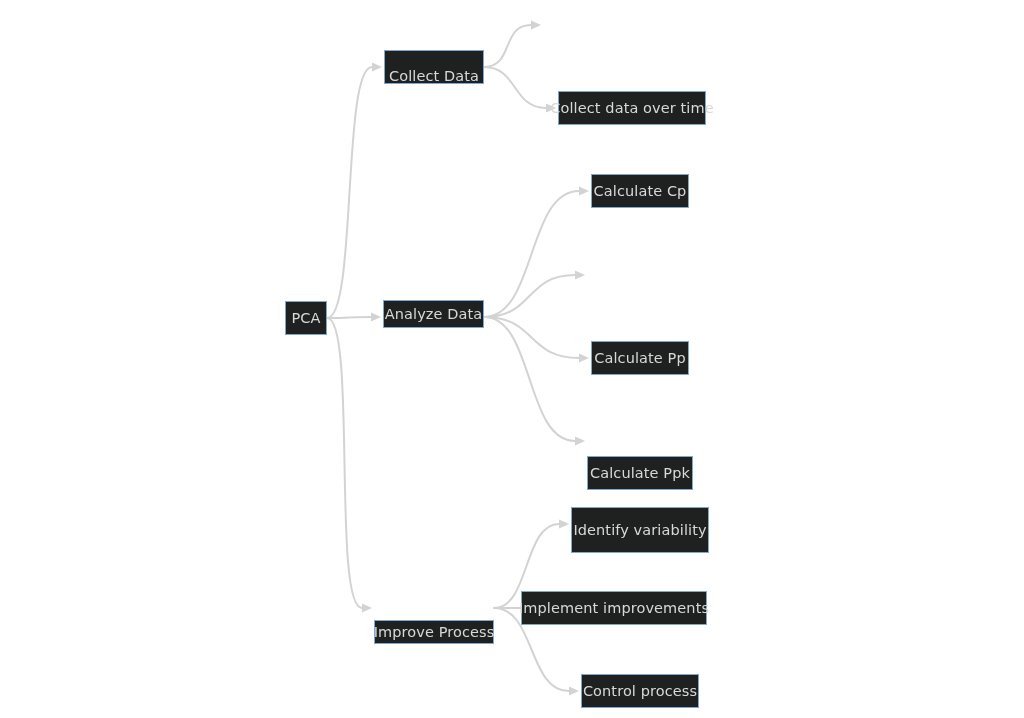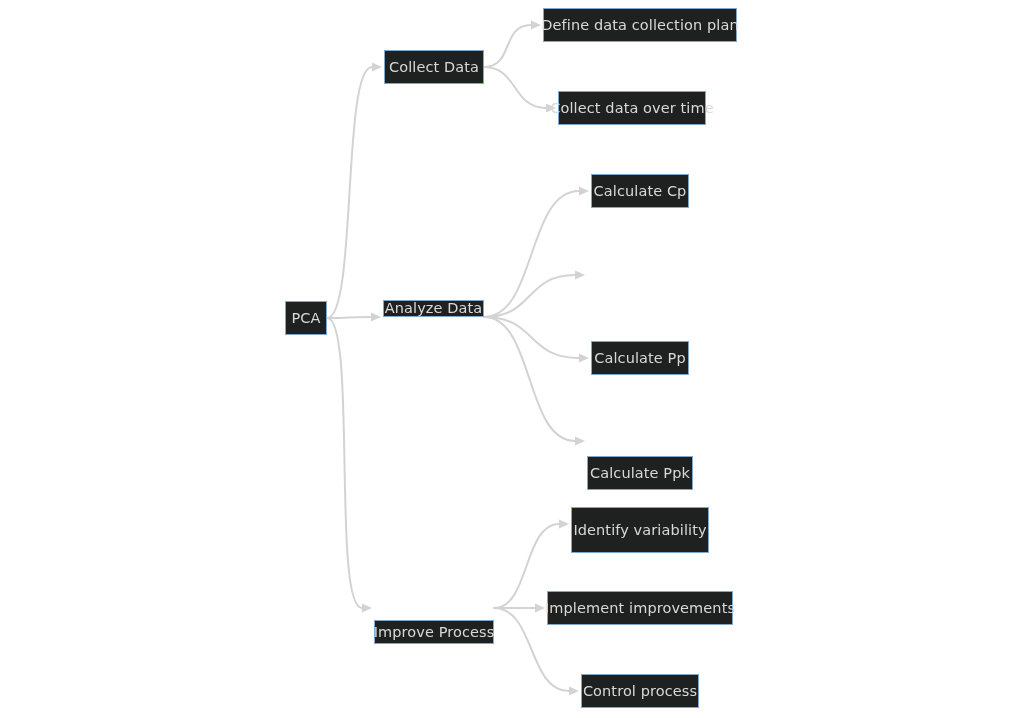--- a/index.html
+++ b/index.html
@@ -115,48 +115,45 @@
       <g>
         <path class="edge-path" d="M 494 608 C 535.25 608, 527.75 691, 569 691"></path>
         <polygon class="edge-head" points="579,691 569,686.5 569,695.5"></polygon>
       </g>
     </svg>
 
   <div id="node-layer">
       <div class="node" style="left: 285px; top: 301px; width: 42px; height: 34px;">
         <span class="node-label">PCA</span>
       </div>
-      <div class="node" style="left: 384px; top: 50px; width: 100px; height: 34px;">
+      <div class="node" style="left: 384px; top: 50px; width: 100px; height: 34px; align-items: flex-end;">
         <span class="node-label">Collect Data</span>
       </div>
-      <div class="node" style="left: 383px; top: 300px; width: 101px; height: 17px;">
+      <div class="node" style="left: 383px; top: 300px; width: 101px; height: 28px;">
         <span class="node-label">Analyze Data</span>
       </div>
       <div class="node" style="left: 374px; top: 620px; width: 120px; height: 24px;">
         <span class="node-label">Improve Process</span>
-      </div>
-      <div class="node" style="left: 543px; top: 8px; width: 194px; height: 34px;">
-        <span class="node-label">Define data collection plan</span>
       </div>
       <div class="node" style="left: 558px; top: 91px; width: 148px; height: 34px;">
         <span class="node-label">Collect data over time</span>
       </div>
       <div class="node" style="left: 591px; top: 174px; width: 98px; height: 34px;">
         <span class="node-label">Calculate Cp</span>
       </div>
       <div class="node" style="left: 591px; top: 341px; width: 98px; height: 34px;">
         <span class="node-label">Calculate Pp</span>
       </div>
       <div class="node" style="left: 587px; top: 424px; width: 106px; height: 34px; margin-top: 32px;">
         <span class="node-label">Calculate Ppk</span>
       </div>
       <div class="node" style="left: 571px; top: 507px; width: 138px; height: 46px;">
         <span class="node-label">Identify variability</span>
       </div>
-      <div class="node" style="left: 547px; top: 591px; width: 186px; height: 34px;">
+      <div class="node" style="left: 521px; top: 591px; width: 186px; height: 34px;">
         <span class="node-label">Implement improvements</span>
       </div>
       <div class="node" style="left: 581px; top: 674px; width: 118px; height: 34px;">
         <span class="node-label">Control process</span>
       </div>
     </div>
 
 </div>
 
 </body></html>

